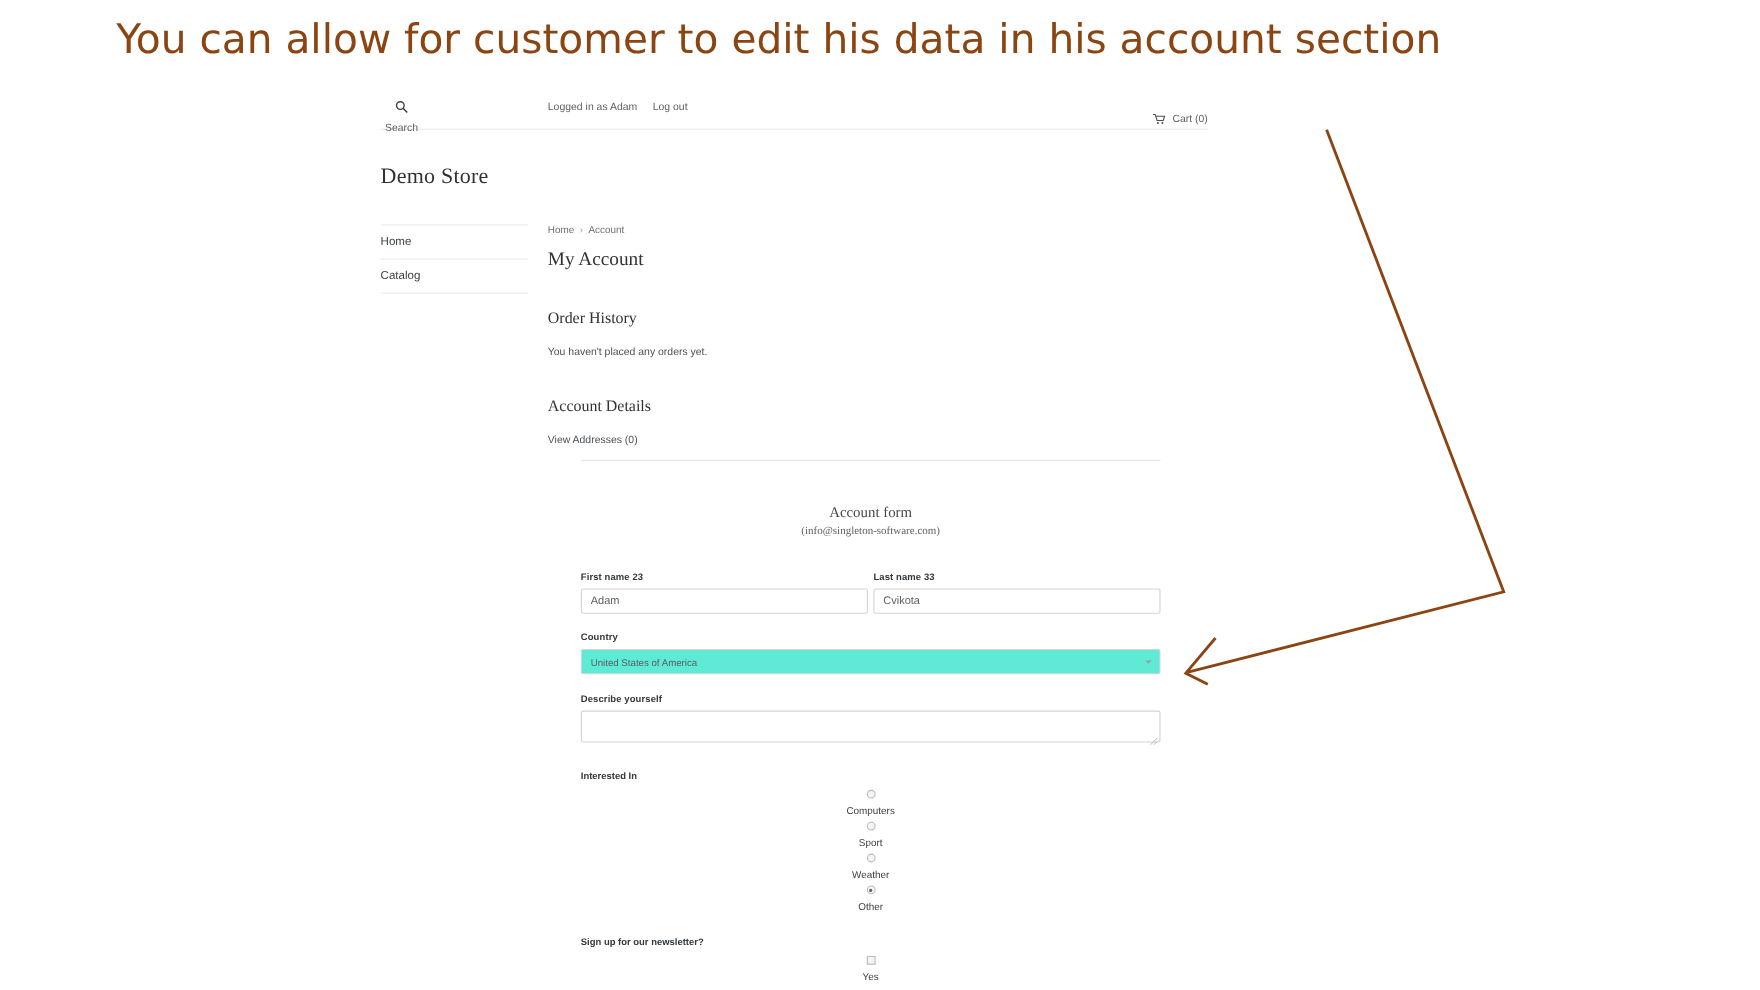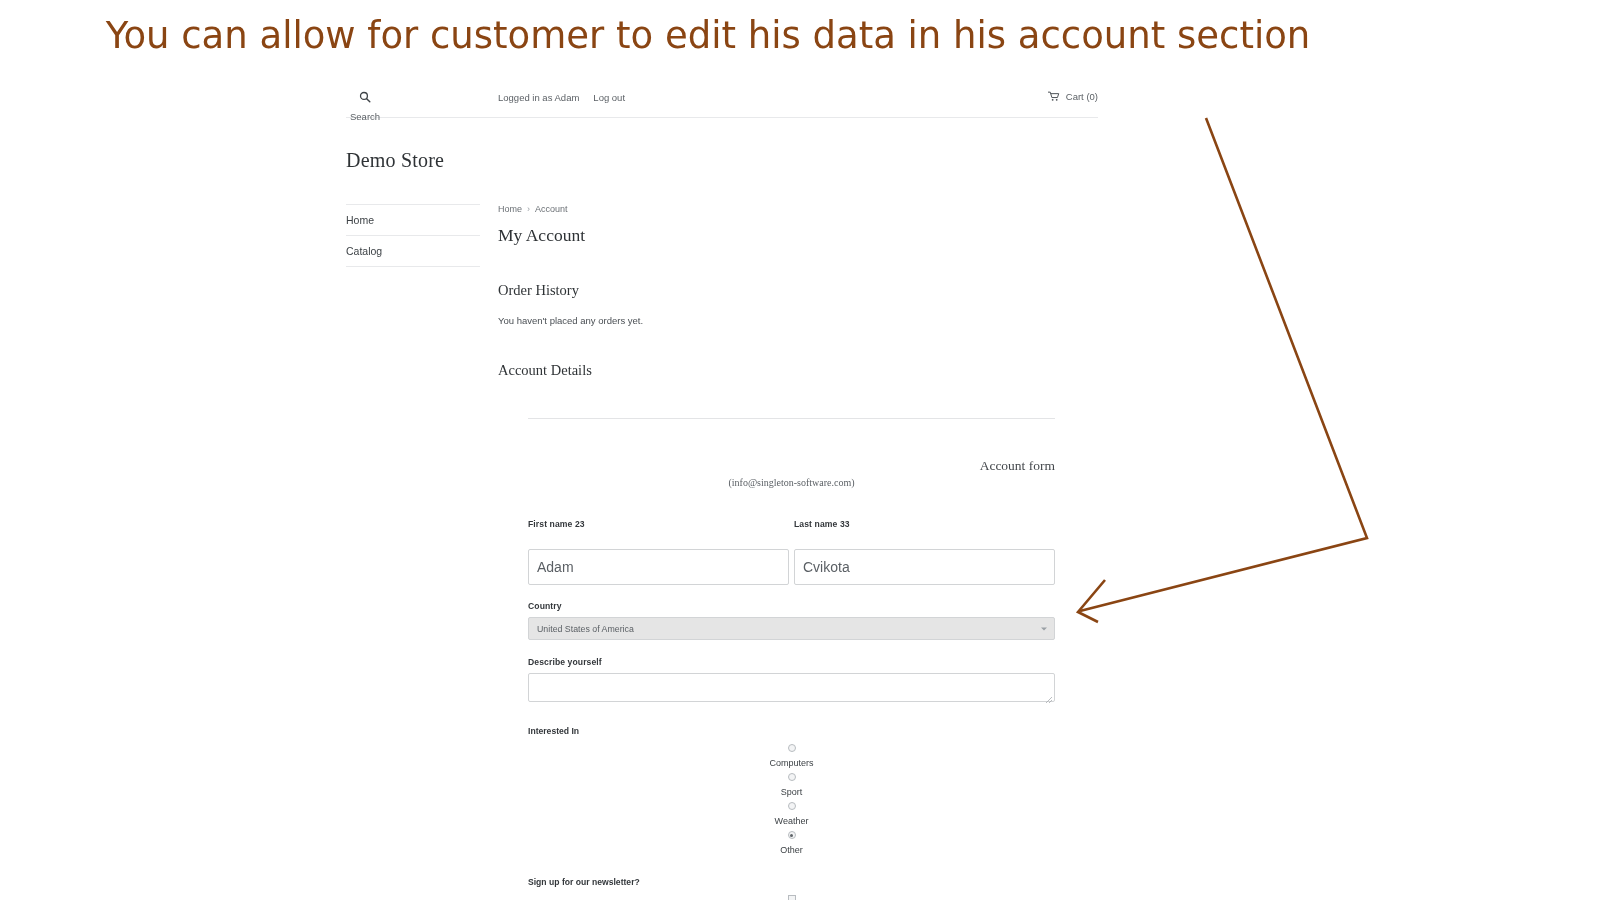--- a/index.html
+++ b/index.html
@@ -73,21 +73,21 @@
     left: 152px;
     top: 4px;
     display: flex;
     gap: 14px;
     font-size: 9.5px;
     color: #5c6166;
   }
   .cart-box {
     position: absolute;
     right: 0px;
-    top: 3px;
+    top: 15px;
     display: flex;
     align-items: center;
     gap: 6px;
     font-size: 9.5px;
     color: #5c6166;
   }
   .cart-icon svg { display: block; }
 
   .store-title {
     position: absolute;
@@ -164,21 +164,21 @@
     top: 330px;
     width: 527px;
   }
   .form-rule {
     height: 1px;
     background: #e3e4e6;
     width: 527px;
     margin-bottom: 39px;
   }
   .form-heading {
-    text-align: right;
+    text-align: center;
     font-family: "Liberation Serif", serif;
     font-size: 13.5px;
     color: #44484c;
     margin-bottom: 3px;
   }
   .form-subheading {
     text-align: center;
     font-family: "Liberation Serif", serif;
     font-size: 10px;
     color: #5c6166;
@@ -195,43 +195,42 @@
   .row2 {
     display: flex;
     gap: 5px;
     margin-bottom: 16px;
   }
   .col { flex: 1; min-width: 0; }
 
   .txt-input {
     box-sizing: border-box;
     width: 100%;
-    height: 36px;
+    height: 23px;
     border: 1px solid #d2d4d6;
     border-radius: 2px;
     background: #fff;
     font-family: "Liberation Sans", sans-serif;
-    font-size: 14px;
+    font-size: 10px;
     color: #5a5f64;
     padding: 0 8px;
     outline: none;
-    margin-top: 14px;
   }
   .select-wrap {
     position: relative;
     width: 100%;
     margin-bottom: 17px;
   }
   .sel-input {
     box-sizing: border-box;
     width: 100%;
     height: 23px;
     border: 1px solid #d2d4d6;
     border-radius: 2px;
-    background: #e5e5e5;
+    background: #5eead4;
     font-size: 8.8px;
     color: #5a5f64;
     padding: 0 20px 0 8px;
     display: flex;
     align-items: center;
   }
   .sel-caret {
     position: absolute;
     right: 8px;
     top: 50%;
@@ -377,20 +376,21 @@
       <span class="sep">›</span>
       <span>Account</span>
     </div>
 
     <h1 class="page-title">My Account</h1>
 
     <h2 class="section-title">Order History</h2>
     <p class="plain-text">You haven't placed any orders yet.</p>
 
     <h2 class="section-title">Account Details</h2>
+    <p class="addresses-link">View Addresses (0)</p>
   </div>
 
   <div class="form-block">
     <div class="form-rule"></div>
 
     <div class="form-heading">Account form</div>
     <div class="form-subheading">(info@singleton-software.com)</div>
 
     <div class="row2">
       <div class="col">

